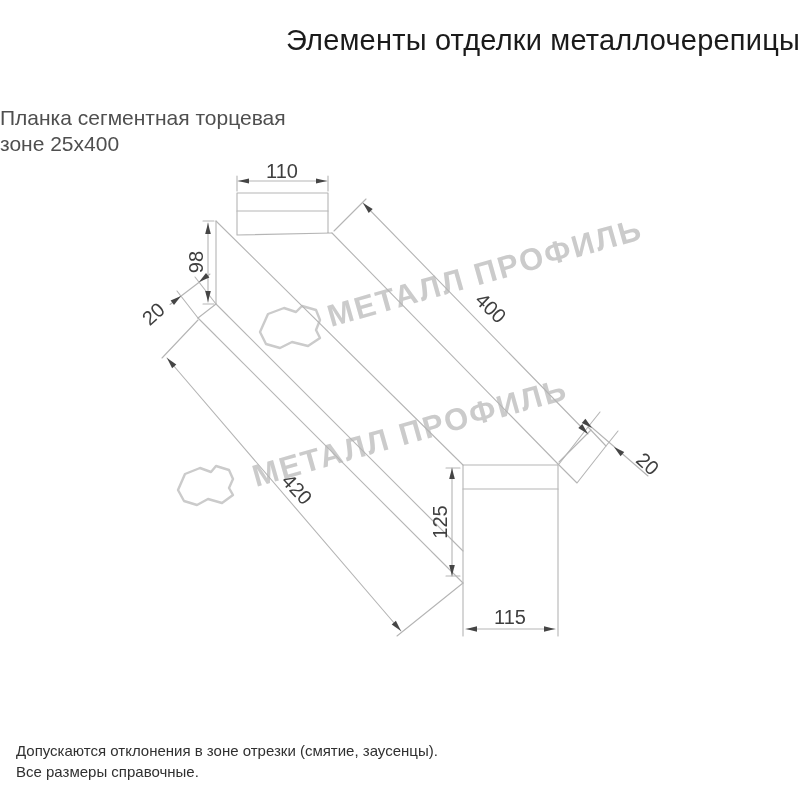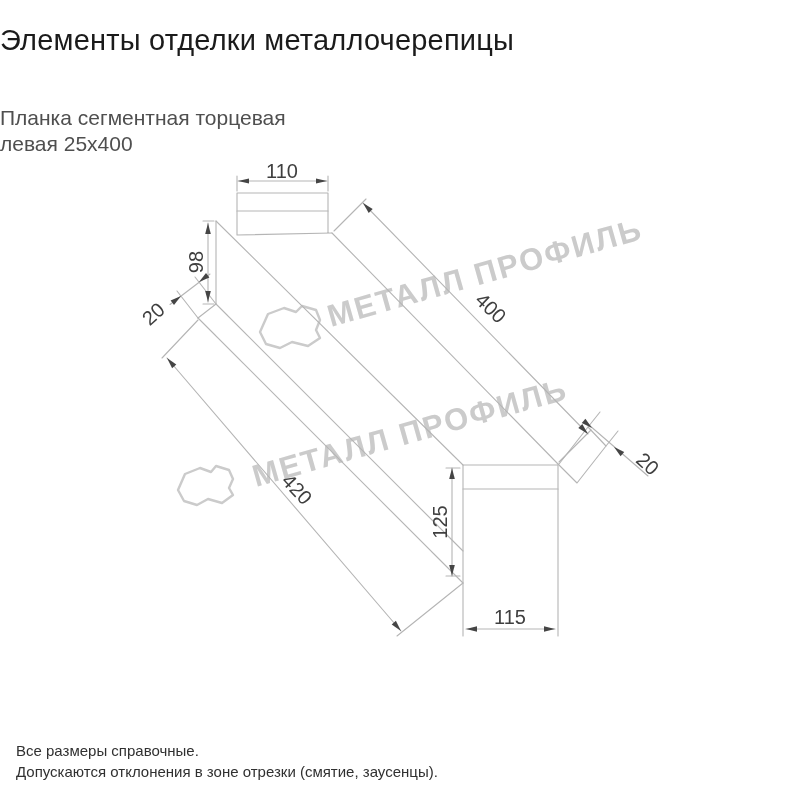--- a/index.html
+++ b/index.html
@@ -2,21 +2,21 @@
 <html><head>
 <meta charset="utf-8">
 <style>
   html,body{margin:0;padding:0;}
   body{
     width:800px;height:800px;background:#ffffff;position:relative;overflow:hidden;
     font-family:"Liberation Sans", sans-serif;
   }
   .abs{position:absolute;}
   #title{
-    top:24px;left:0;right:0;text-align:left;
+    top:24px;left:0;right:0;text-align:right;
     font-size:29px;font-weight:500;color:#1b1b1b;letter-spacing:0.2px;
   }
   #subtitle{
     top:105px;left:0;right:0;text-align:left;
     font-size:21px;font-weight:400;color:#4f4f4f;line-height:26px;
   }
   #footer{
     left:16px;top:740px;font-size:15px;color:#303030;line-height:21px;
   }
   svg{position:absolute;left:0;top:0;}
@@ -26,21 +26,21 @@
   .dimtxt text{font-size:20px;font-family:"Liberation Sans",sans-serif;}
   .wm text{font-size:31px;font-weight:bold;letter-spacing:2px;font-family:"Liberation Sans",sans-serif;}
 </style>
 </head>
 <body>
 
 <div id="title" class="abs">Элементы отделки металлочерепицы</div>
 
 <div id="subtitle" class="abs">
   <div>Планка сегментная торцевая</div>
-  <div>левая 25х400</div>
+  <div>зоне 25х400</div>
 </div>
 
 <svg width="800" height="800" viewBox="0 0 800 800">
 
   <g class="clouds" stroke="#cbcbcb">
     <path d="M260,332 L268,314 L284,308 L296,312 L302,306 L316,310 L320,320 L316,330 L320,338 L308,346 L292,342 L280,348 L266,344 Z"></path>
     <path d="M178,490 L185,474 L200,468 L211,472 L216,466 L229,470 L233,479 L229,488 L233,495 L222,503 L208,499 L197,505 L184,501 Z"></path>
   </g>
 
   <g class="wm" fill="#cbcbcb">
@@ -115,15 +115,15 @@
     <text transform="translate(158,319) rotate(-42)">20</text>
     <text transform="translate(486,313) rotate(44)">400</text>
     <text transform="translate(292,494) rotate(47)">420</text>
     <text transform="translate(447,522) rotate(-90)">125</text>
     <text transform="translate(510,624)">115</text>
     <text transform="translate(643,469) rotate(42)">20</text>
   </g>
 </svg>
 
 <div id="footer" class="abs">
+  <div>Допускаются отклонения в зоне отрезки (смятие, заусенцы).</div>
   <div>Все размеры справочные.</div>
-  <div>Допускаются отклонения в зоне отрезки (смятие, заусенцы).</div>
 </div>
 
 </body></html>

